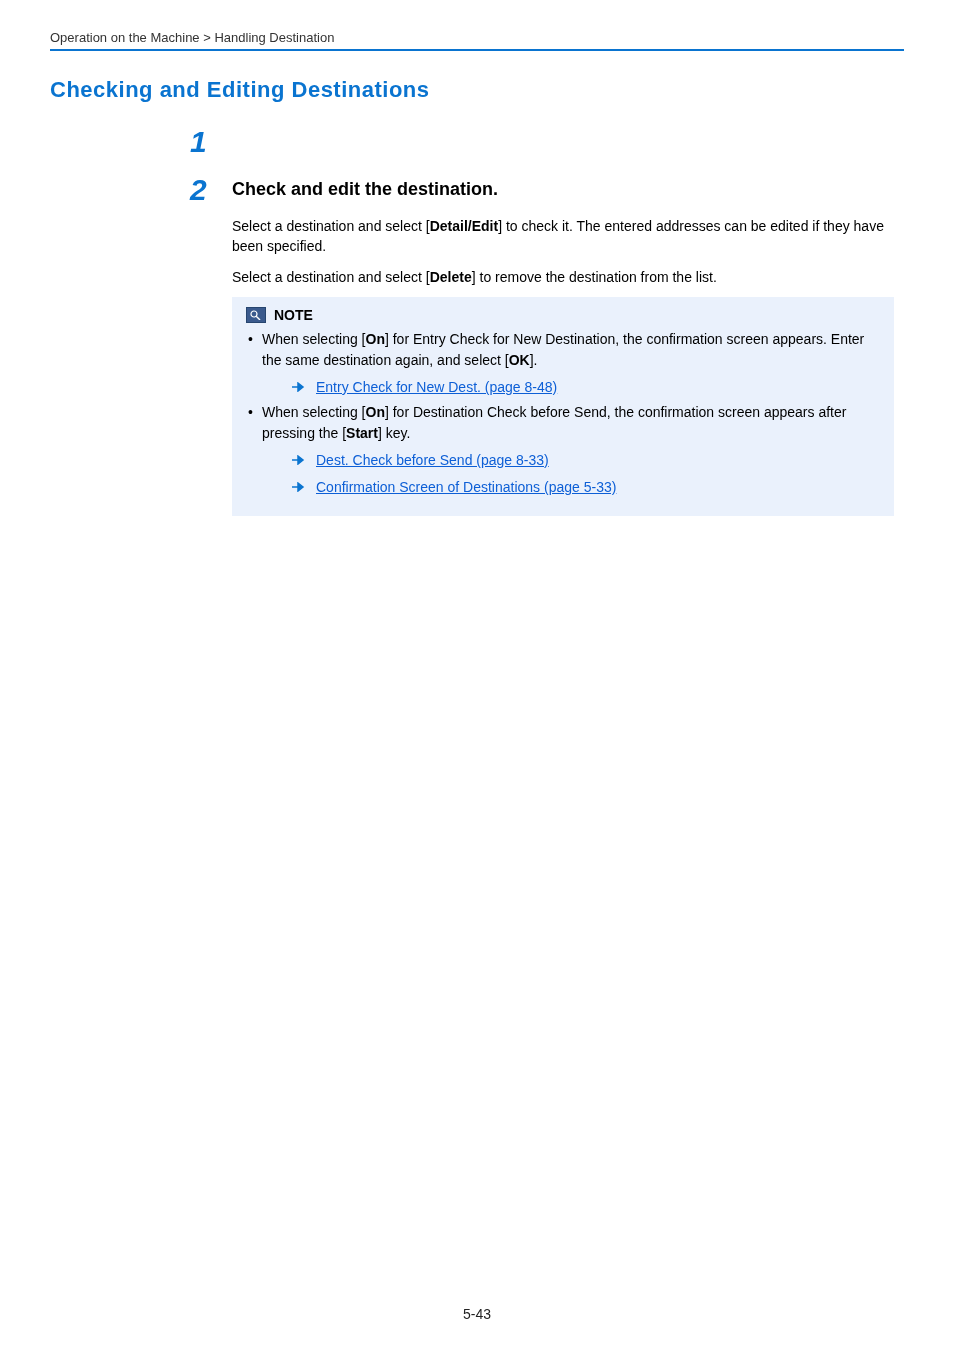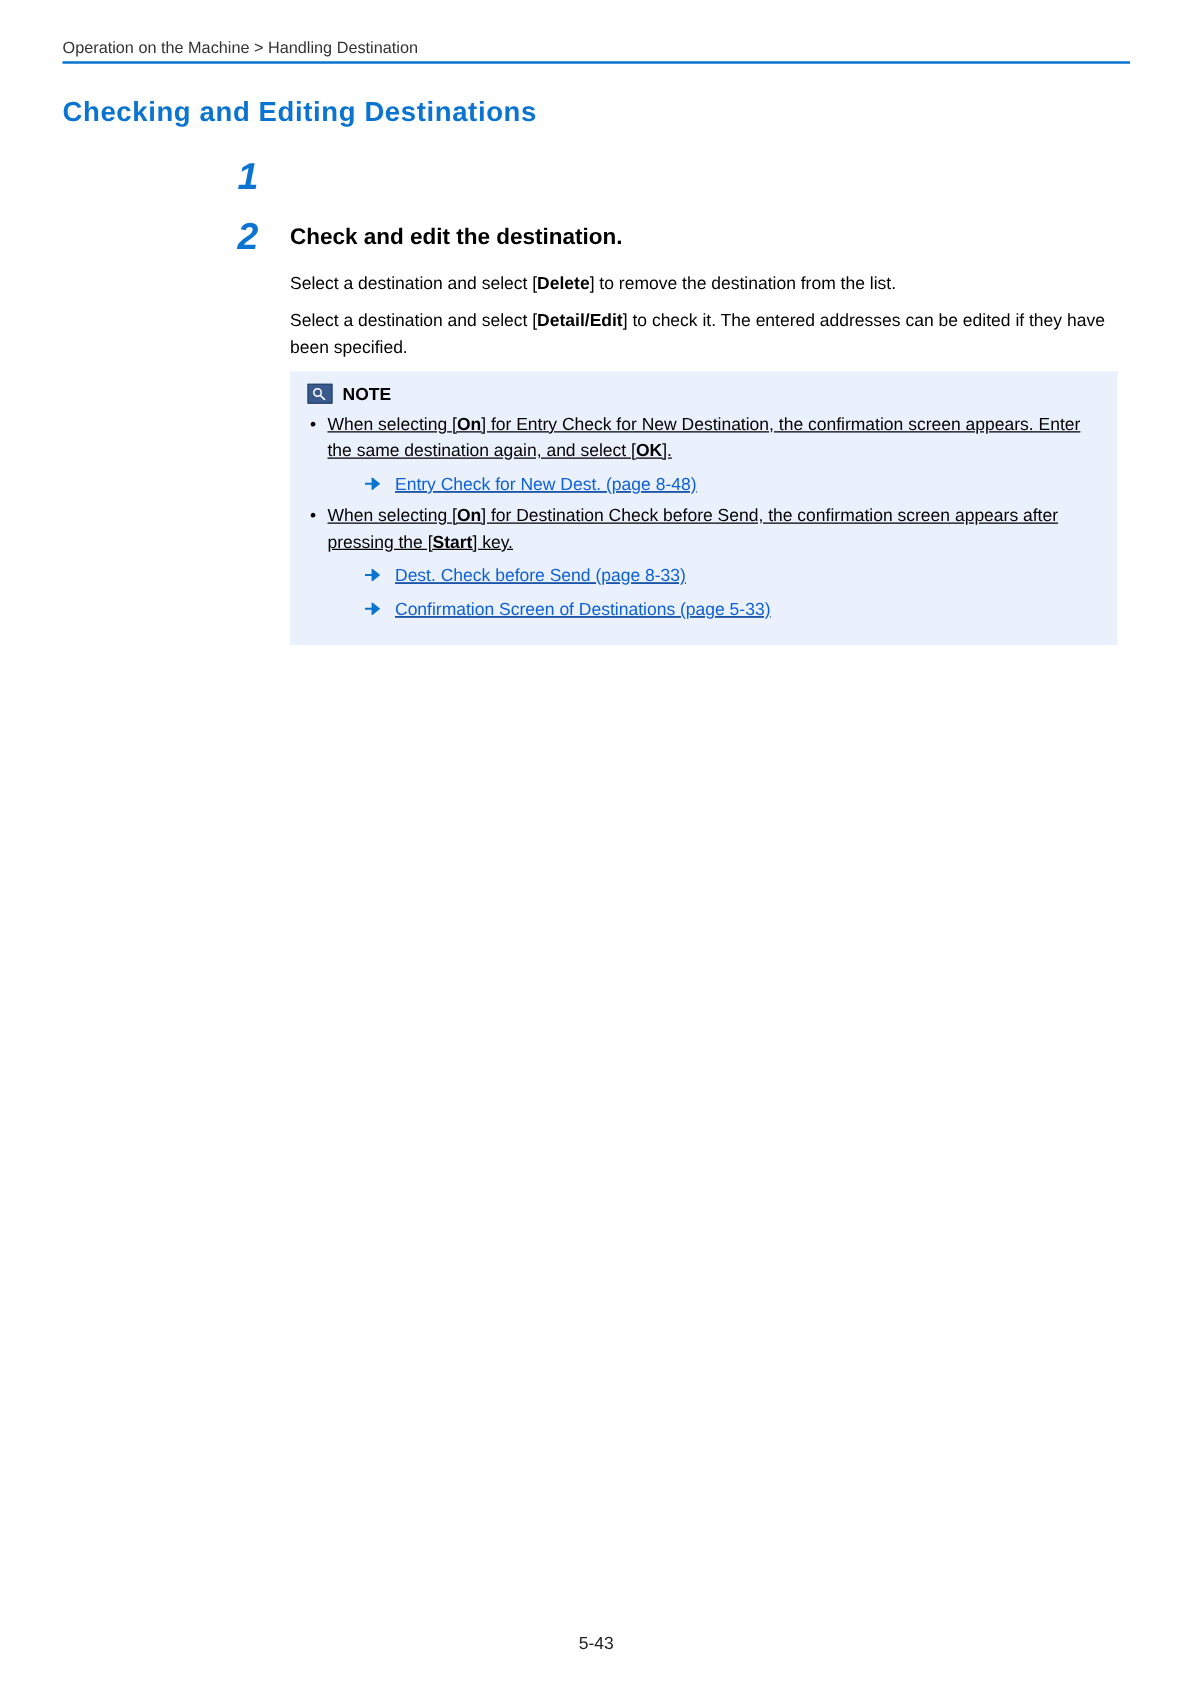--- a/index.html
+++ b/index.html
@@ -107,21 +107,20 @@
     justify-content: center;
   }
   .note-icon svg { display: block; }
   .note-title {
     font-size: 14px;
     font-weight: bold;
   }
   .note-list {
     list-style: none;
     padding-left: 2px;
-    text-decoration: underline;
   }
   .note-list > li {
     font-size: 14px;
     line-height: 1.5;
     margin-bottom: 4px;
     position: relative;
     padding-left: 14px;
   }
   .note-list > li::before {
     content: "•";
@@ -151,24 +150,24 @@
 
   <div class="step">
     <div class="step-num">1</div>
   </div>
 
   <div class="step">
     <div class="step-num">2</div>
     <div class="step-body">
       <div class="step-title">Check and edit the destination.</div>
       <div class="para">
-        <span>Select a destination and select [</span><span class="bold">Delete</span><span>] to remove the destination from the list.</span>
+        <span>Select a destination and select [</span><span class="bold">Detail/Edit</span><span>] to check it. The entered addresses can be edited if they have been specified.</span>
       </div>
       <div class="para">
-        <span>Select a destination and select [</span><span class="bold">Detail/Edit</span><span>] to check it. The entered addresses can be edited if they have been specified.</span>
+        <span>Select a destination and select [</span><span class="bold">Delete</span><span>] to remove the destination from the list.</span>
       </div>
 
       <div class="note-box">
         <div class="note-header">
           <span class="note-icon">
             <svg width="12" height="10" viewBox="0 0 12 10">
               <circle cx="4" cy="4" r="3" fill="none" stroke="#fff" stroke-width="1.2"></circle>
               <line x1="6.2" y1="6.2" x2="10" y2="10" stroke="#fff" stroke-width="1.4"></line>
             </svg>
           </span>

